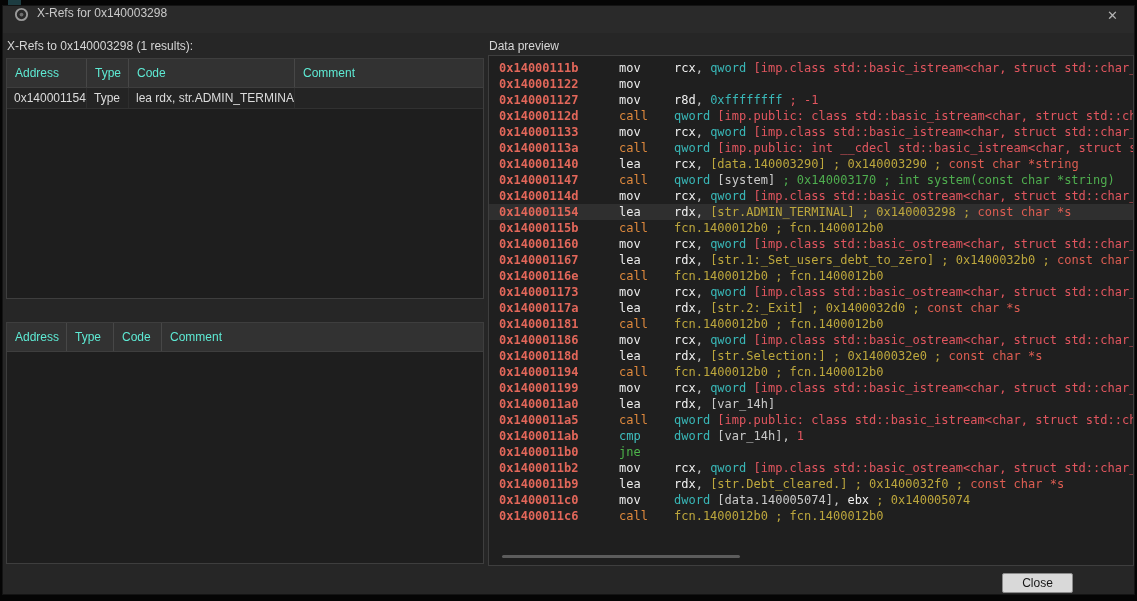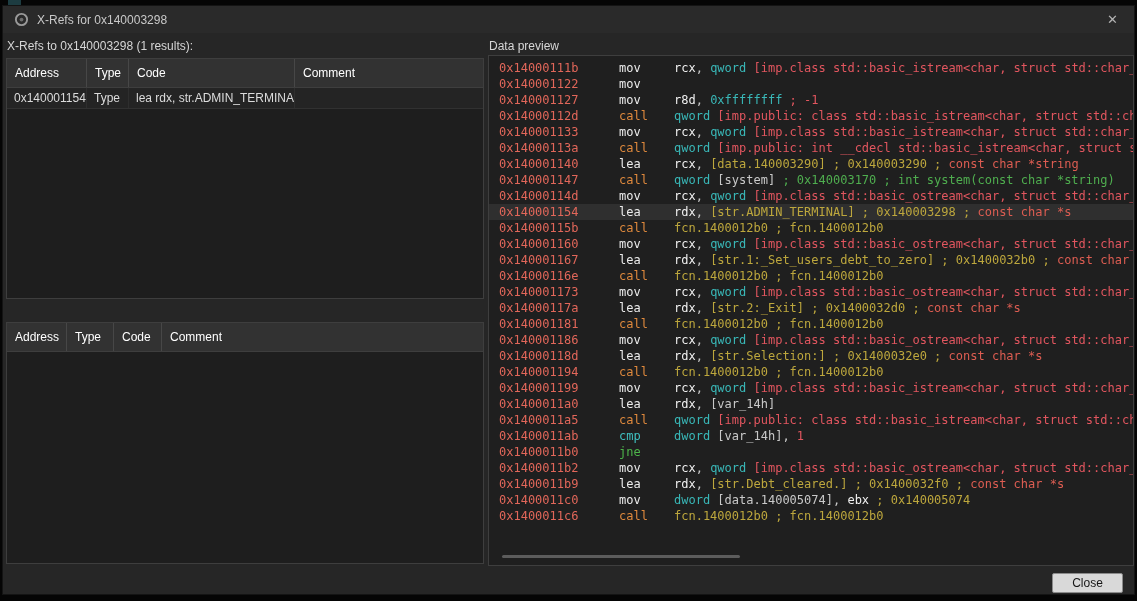--- a/index.html
+++ b/index.html
@@ -4,53 +4,53 @@
 <style>
   html,body{margin:0;padding:0;background:#000;}
   .screen{position:relative;width:1137px;height:601px;background:#050505;overflow:hidden;
           font-family:"Liberation Sans",sans-serif;}
   .bg-strip{position:absolute;left:0;top:0;width:1137px;height:5px;background:#050505;}
   .bg-icon{position:absolute;left:8px;top:0;width:13px;height:5px;background:#1d3c41;}
 
   .dialog{position:absolute;left:2px;top:5px;width:1133px;height:590px;background:#262626;
           border:1px solid #141414;box-sizing:border-box;}
 
-  .titlebar{height:27px;display:flex;align-items:center;padding:0 10px;background:#2a2a2a;}
+  .titlebar{height:27px;display:flex;padding:0 10px;background:#2a2a2a;}
   .app-icon{width:16px;height:16px;margin-right:8px;display:inline-flex;align-items:center;justify-content:center;}
   .title{font-size:12px;color:#c9c9c9;}
   .close-x{margin-left:auto;color:#b4b4b4;font-size:13px;padding:2px 6px;cursor:default;}
 
   .section-label{position:absolute;font-size:12px;color:#d6d6d6;white-space:nowrap;}
 
   .xtable{position:absolute;background:#1e1e1e;border:1px solid #3e3e3e;box-sizing:border-box;overflow:hidden;}
   .thead{display:grid;background:#323232;border-bottom:1px solid #3e3e3e;height:28px;}
-  .th{font-size:12px;color:#ffffff;padding:0 8px;line-height:28px;border-right:1px solid #474747;
+  .th{font-size:12px;color:#5eead4;padding:0 8px;line-height:28px;border-right:1px solid #474747;
       white-space:nowrap;overflow:hidden;box-sizing:border-box;}
   .th:last-child{border-right:none;}
   .tr{display:grid;height:20px;background:#242424;border-bottom:1px solid #313131;}
   .td{font-size:12px;color:#dcdcdc;padding:0 7px;line-height:20px;border-right:1px solid #2e2e2e;
       white-space:nowrap;overflow:hidden;box-sizing:border-box;}
   .td:last-child{border-right:none;}
   .t1 .thead,.t1 .tr{grid-template-columns:80px 42px 166px 1fr;}
   .t2 .thead,.t2 .tr{grid-template-columns:60px 47px 48px 1fr;}
 
   .code-panel{position:absolute;left:485px;top:49px;width:646px;height:511px;background:#1f1f1f;
               border:1px solid #3e3e3e;box-sizing:border-box;overflow:hidden;}
   .code-lines{padding-top:4px;}
   .code-line{display:flex;height:16px;line-height:16px;white-space:pre;overflow:hidden;
              font-family:"DejaVu Sans Mono",monospace;font-size:12px;}
   .code-line.hl{background:#2f2f2f;}
-  .c-addr{flex:0 0 130px;padding-left:10px;box-sizing:border-box;}
+  .c-addr{flex:0 0 130px;padding-left:10px;box-sizing:border-box;font-weight:bold;}
   .c-mn{flex:0 0 55px;}
   .c-ops{flex:1;overflow:hidden;}
 
   .hscrollbar{position:absolute;left:0;bottom:6px;width:100%;height:4px;}
   .hthumb{position:absolute;left:13px;top:0;width:238px;height:3px;background:#5c5c5c;border-radius:2px;}
 
-  .close-btn{position:absolute;left:1049px;top:567px;width:71px;height:20px;background:#d9d9d9;
+  .close-btn{position:absolute;left:999px;top:567px;width:71px;height:20px;background:#d9d9d9;
              color:#161616;font-size:12px;font-family:"Liberation Sans",sans-serif;
              border:1px solid #8a8a8a;border-radius:2px;padding:0;}
 </style>
 </head>
 <body>
 
 <div class="screen">
   <div class="bg-strip">
     <div class="bg-icon"></div>
   </div>

